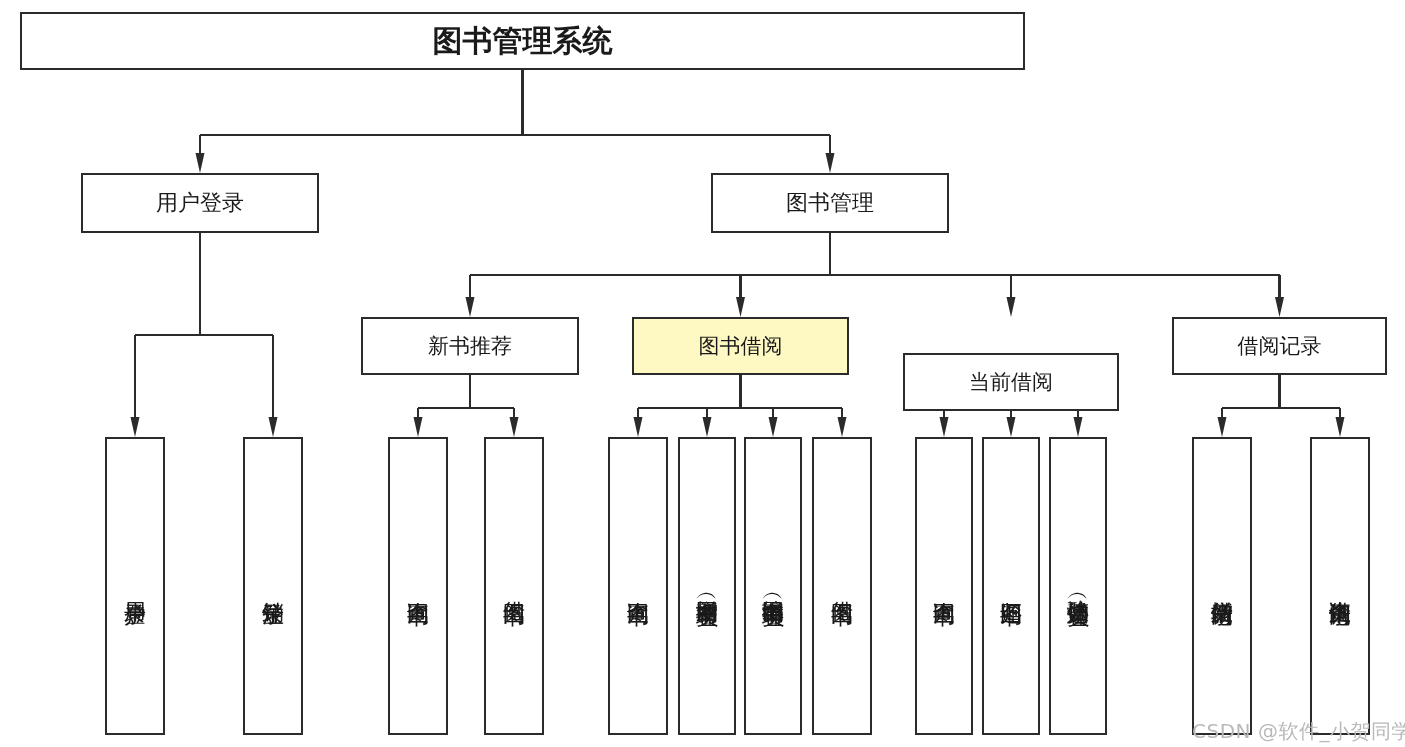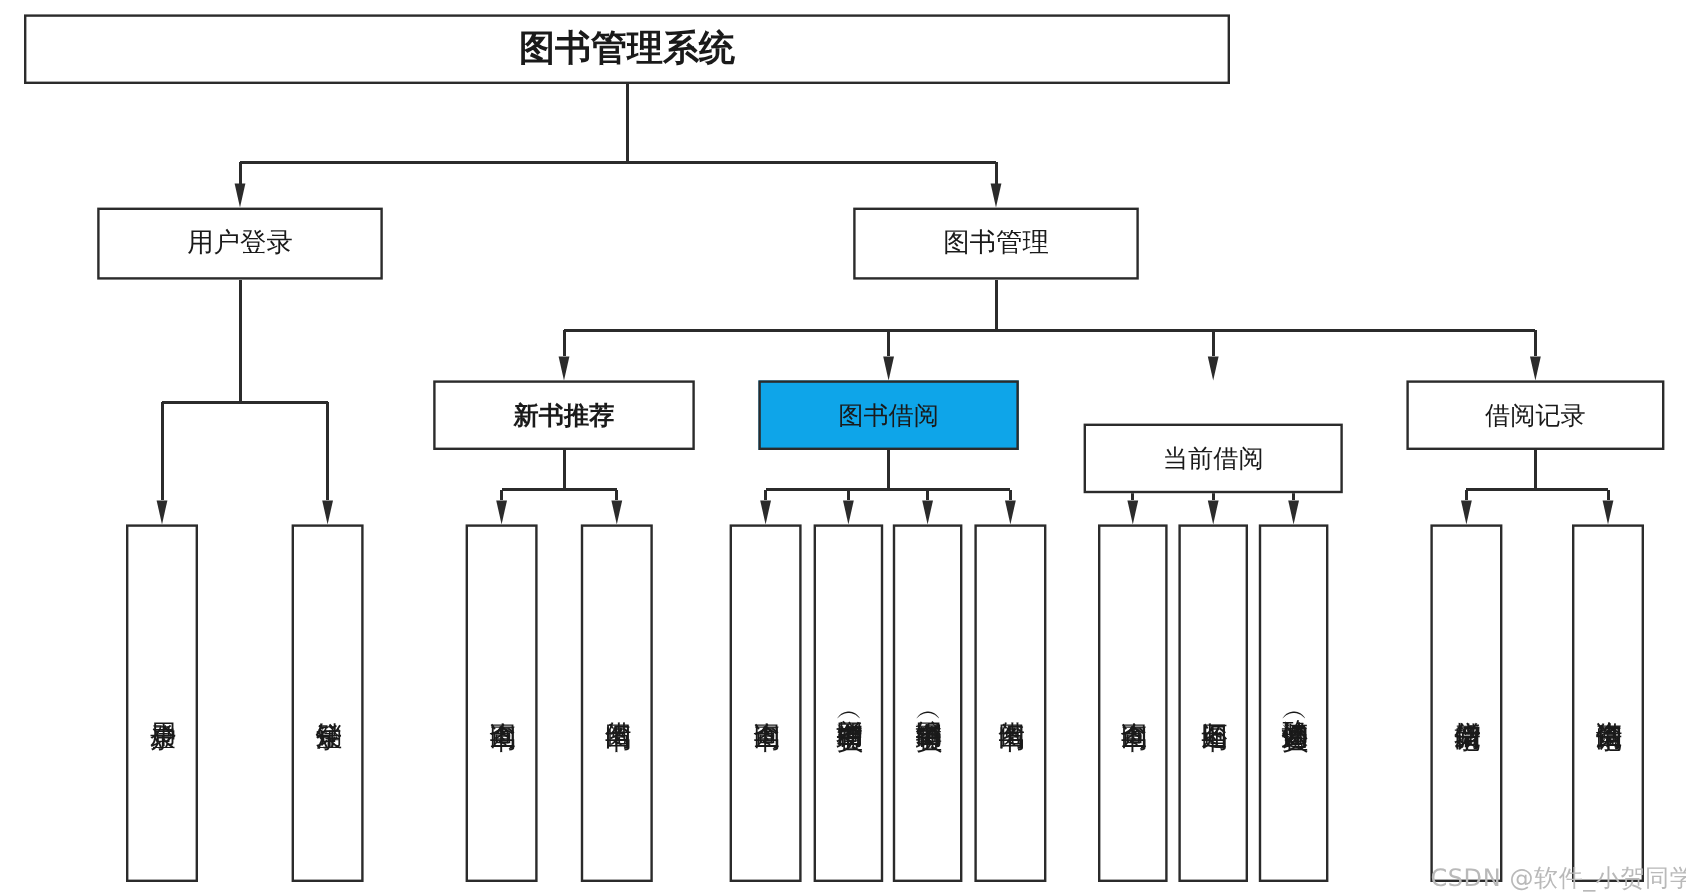--- a/index.html
+++ b/index.html
@@ -129,23 +129,23 @@
       <div class="node h" style="left: 711px; top: 173px; width: 238px; height: 60px; border-color: rgb(43, 43, 43); background: rgb(255, 255, 255); color: rgb(26, 26, 26);">
         <span class="node-label" style="font-size: 22px;">图书管理</span>
       </div>
       <div class="node v" style="left: 105px; top: 437px; width: 60px; height: 298px; border-color: rgb(43, 43, 43); background: rgb(255, 255, 255); color: rgb(26, 26, 26);">
         <span class="node-label" style="font-size: 22px;">用户登录</span>
       </div>
       <div class="node v" style="left: 243px; top: 437px; width: 60px; height: 298px; border-color: rgb(43, 43, 43); background: rgb(255, 255, 255); color: rgb(26, 26, 26);">
         <span class="node-label" style="font-size: 22px;">注销登录</span>
       </div>
       <div class="node h" style="left: 361px; top: 317px; width: 218px; height: 58px; border-color: rgb(43, 43, 43); background: rgb(255, 255, 255); color: rgb(26, 26, 26);">
-        <span class="node-label" style="font-size: 21px; font-weight: bold;">新书推荐</span>
+        <span class="node-label" style="font-size: 21px;">新书推荐</span>
       </div>
-      <div class="node h" style="left: 632px; top: 317px; width: 217px; height: 58px; border-color: rgb(43, 43, 43); background: #0ea5e9; color: rgb(26, 26, 26);">
+      <div class="node h" style="left: 632px; top: 317px; width: 217px; height: 58px; border-color: rgb(43, 43, 43); background: #fef9c3; color: rgb(26, 26, 26);">
         <span class="node-label" style="font-size: 21px;">图书借阅</span>
       </div>
       <div class="node h" style="left: 903px; top: 317px; width: 216px; height: 58px; border-color: rgb(43, 43, 43); background: rgb(255, 255, 255); color: rgb(26, 26, 26); margin-top: 36px;">
         <span class="node-label" style="font-size: 21px;">当前借阅</span>
       </div>
       <div class="node h" style="left: 1172px; top: 317px; width: 215px; height: 58px; border-color: rgb(43, 43, 43); background: rgb(255, 255, 255); color: rgb(26, 26, 26);">
         <span class="node-label" style="font-size: 21px;">借阅记录</span>
       </div>
       <div class="node v" style="left: 388px; top: 437px; width: 60px; height: 298px; border-color: rgb(43, 43, 43); background: rgb(255, 255, 255); color: rgb(26, 26, 26);">
         <span class="node-label" style="font-size: 22px;">查询图书</span>

